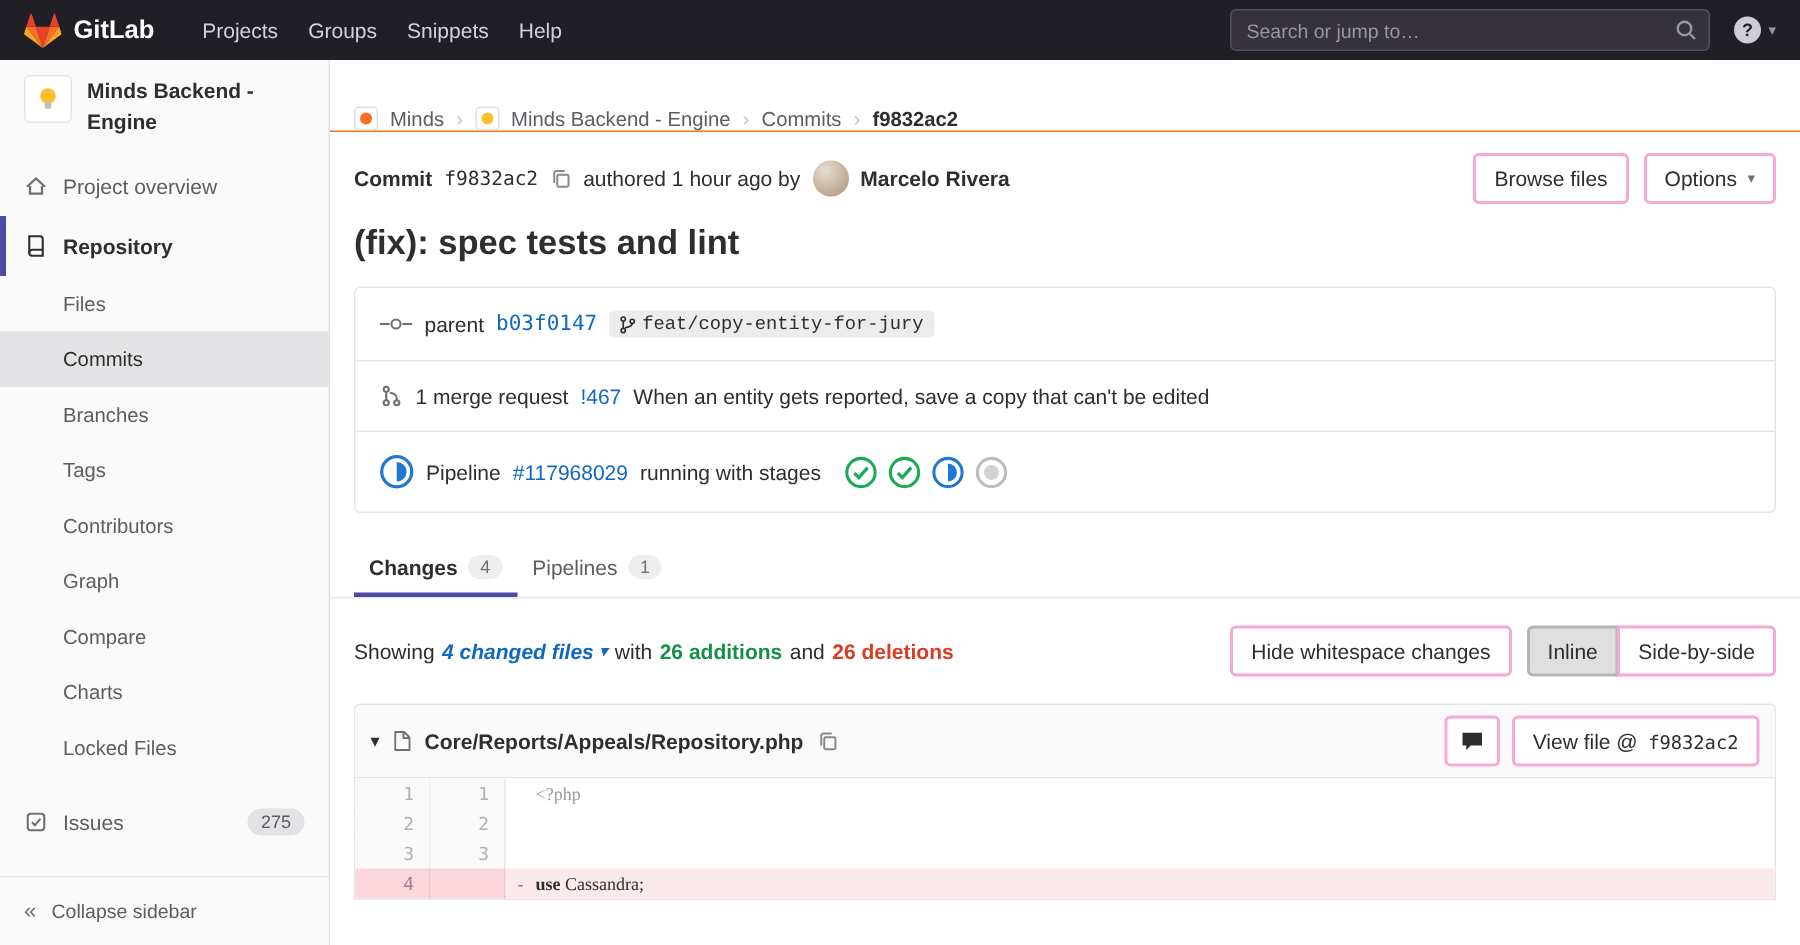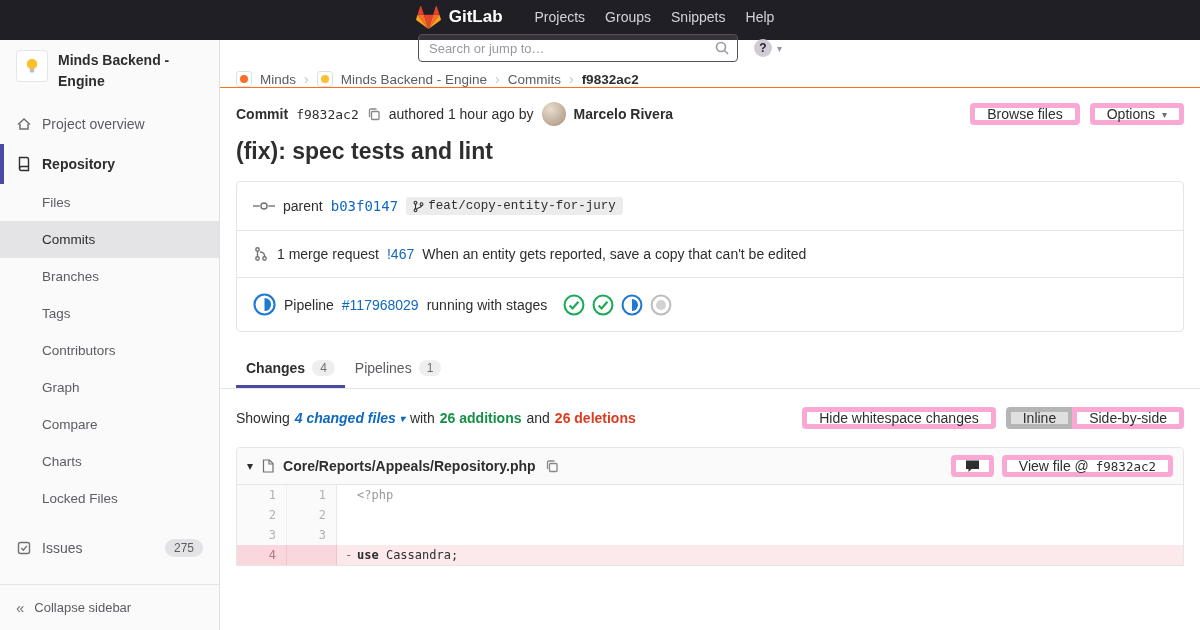--- a/index.html
+++ b/index.html
@@ -2,21 +2,21 @@
 <html><head>
 <meta charset="utf-8">
 <style>
   * { margin:0; padding:0; box-sizing:border-box; }
   html,body { width:1200px; height:630px; overflow:hidden; }
   body { font-family:"Liberation Sans", sans-serif; font-size:14px; color:#2e2e2e; background:#fff; }
   .mono { font-family:"DejaVu Sans Mono", monospace; }
   a { text-decoration:none; color:inherit; cursor:pointer; }
 
   
-  .navbar { position:fixed; top:0; left:0; right:0; height:40px; background:#211f26; display:flex; align-items:center; justify-content:space-between; padding:0 16px; z-index:20;flex-direction:column; }
+  .navbar { position:fixed; top:0; left:0; right:0; height:40px; background:#211f26; display:flex; align-items:center; justify-content:space-between; padding:0 16px; z-index:20; }
   .nav-left { display:flex; align-items:center; }
   .brand { display:flex; align-items:center; gap:8px; color:#fff; font-weight:bold; font-size:17px; margin-right:22px; }
   .nav-links { display:flex; }
   .nav-links a { color:#d5d1da; padding:9px 10px; font-size:14px; }
   .nav-right { display:flex; align-items:center; gap:16px; }
   .search-box { position:relative; width:320px; }
   .search-box input { width:100%; height:28px; background:rgba(255,255,255,0.09); border:1px solid #545060; border-radius:4px; color:#fff; padding:0 30px 0 10px; font-size:13px; font-family:"Liberation Sans", sans-serif; }
   .search-box input::placeholder { color:#9a96a3; }
   .search-ic { position:absolute; right:8px; top:6px; }
   .help-menu { display:flex; align-items:center; gap:5px; cursor:pointer; }
@@ -50,21 +50,21 @@
   .crumb-last { color:#2e2e2e; font-weight:600; }
 
   .commit-header { display:flex; align-items:center; justify-content:space-between; padding:14px 16px 6px; }
   .commit-meta { display:flex; align-items:center; gap:8px; font-size:14px; }
   .commit-label { font-weight:600; }
   .commit-sha { font-family:"DejaVu Sans Mono", monospace; font-size:13px; }
   .icon-link { display:inline-flex; align-items:center; cursor:pointer; }
   .avatar-24 { width:24px; height:24px; border-radius:50%; background: radial-gradient(circle at 35% 30%, #e8decf, #a98f78); flex:none; cursor:pointer; }
   .author-name { font-weight:600; cursor:pointer; }
   .header-actions { display:flex; gap:10px; }
-  .btn { display:inline-flex; align-items:center; gap:7px; height:22px; padding:0 12px; background:#fff; border:5px solid #f9a8d4; border-radius:4px; font-size:14px; color:#2e2e2e; cursor:pointer; font-family:"Liberation Sans", sans-serif; white-space:nowrap; }
+  .btn { display:inline-flex; align-items:center; gap:7px; height:34px; padding:0 12px; background:#fff; border:2px solid #f9a8d4; border-radius:4px; font-size:14px; color:#2e2e2e; cursor:pointer; font-family:"Liberation Sans", sans-serif; white-space:nowrap; }
   .btn .caret { color:#707070; }
   .btn.active-gray { background:#dfdfdf; border-color:#b5b5b5; }
   .btn-group { display:inline-flex; }
   .btn-group .btn { border-radius:0; margin-left:-1px; }
   .btn-group .btn:first-child { border-radius:4px 0 0 4px; margin-left:0; }
   .btn-group .btn:last-child { border-radius:0 4px 4px 0; }
 
   .commit-title { font-size:23px; font-weight:600; padding:6px 16px 16px; color:#2e2e2e; }
 
   .info-box { margin:0 16px 16px; border:1px solid #e5e5e5; border-radius:4px; }
@@ -95,21 +95,21 @@
   .file-path { font-weight:600; font-size:14px; cursor:pointer; }
   .file-actions { display:flex; gap:8px; }
   .btn.icon-btn { padding:0 9px; }
   .view-sha { font-family:"DejaVu Sans Mono", monospace; font-size:12.5px; }
 
   .diff-table { font-family:"DejaVu Sans Mono", monospace; font-size:12px; }
   .diff-row { display:grid; grid-template-columns:50px 50px 1fr; height:20px; line-height:20px; }
   .num { background:#fafafa; color:#b1b1b1; text-align:right; padding-right:10px; border-right:1px solid #f0f0f0; cursor:pointer; }
   .num.new-num { border-right:1px solid #e8e8e8; }
   .code { padding-left:8px; color:#2e2e2e; overflow:hidden; }
-  .code span { white-space:pre; }
+  .code span { white-space:pre;font-family:Liberation Serif, serif; }
   .sign { display:inline-block; width:12px; color:#9e5a64; }
   .kw { font-weight:bold; }
   .cm { color:#999; }
   .deletion .num { background:#f9d7dc; color:#b37a85; border-right-color:#f2c2ca; }
   .deletion .code { background:#fbe9eb; }
 </style>
 </head>
 <body>
 
 <header class="navbar">

